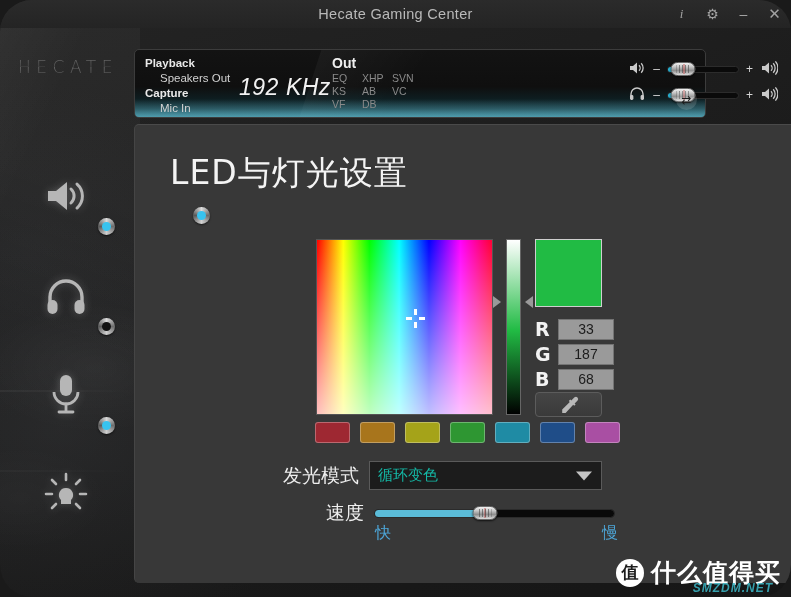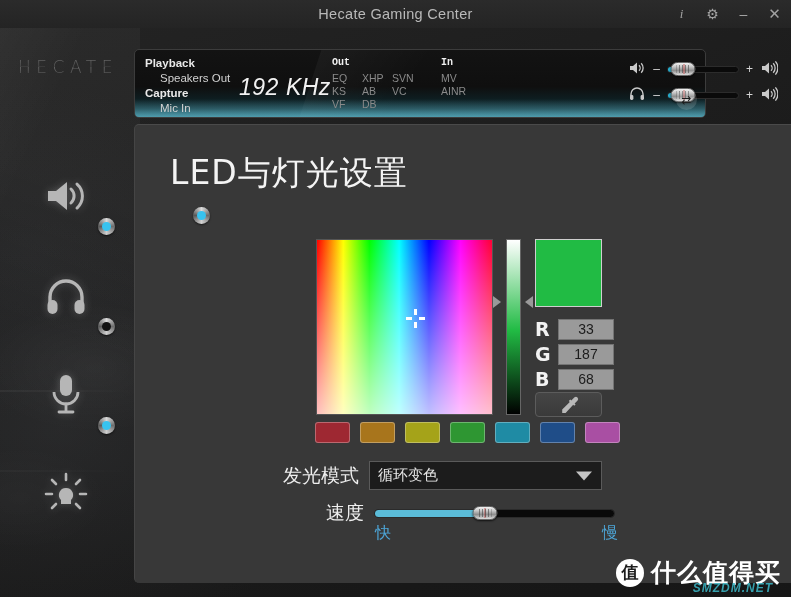--- a/index.html
+++ b/index.html
@@ -11,20 +11,21 @@
   }
 
   #app {
     position: relative;
     width: 791px; height: 597px;
     background:
       radial-gradient(ellipse 420px 300px at 60px 430px, rgba(70,72,76,0.30), rgba(0,0,0,0) 70%),
       radial-gradient(ellipse 300px 240px at 30px 250px, rgba(58,60,64,0.22), rgba(0,0,0,0) 70%),
       linear-gradient(160deg, #242424 0%, #1d1d1d 40%, #161616 100%);
     overflow: hidden;
+    border-radius: 32px;
   }
 
   
   .bg-texture {
     position: absolute; left: 0; top: 28px; width: 140px; height: 569px;
     background:
       linear-gradient(115deg, rgba(255,255,255,0.035) 0%, rgba(255,255,255,0) 22%),
       linear-gradient(200deg, rgba(255,255,255,0.03) 30%, rgba(255,255,255,0) 55%),
       radial-gradient(ellipse 160px 90px at 95px 340px, rgba(255,255,255,0.045), rgba(0,0,0,0) 72%),
       radial-gradient(ellipse 120px 70px at 20px 470px, rgba(255,255,255,0.025), rgba(0,0,0,0) 75%);
@@ -90,21 +91,21 @@
   .ip-playback { left: 10px; top: 6px; }
   .ip-lbl-bold { font-size: 11.5px; font-weight: bold; color: #e9e9e9; line-height: 15px; }
   .ip-lbl-sub { font-size: 11.5px; color: #d2d2d2; line-height: 15px; padding-left: 15px; }
   .ip-rate {
     left: 104px; top: 24px;
     font-size: 23px; color: #f2f2f2; font-weight: 300; letter-spacing: 0.5px; font-style: italic;
   }
   .ip-rate .unit { margin-left: 7px; }
   .ip-out { left: 197px; top: 4px; }
   .ip-in  { left: 306px; top: 4px; }
-  .ip-head { font-size: 10px; font-weight: bold; color: #f0f0f0; line-height: 18px; font-family: Liberation Mono, monospace; }
+  .ip-head { font-size: 14px; font-weight: bold; color: #f0f0f0; line-height: 18px; font-family: Liberation Sans, sans-serif; }
   .ip-codes { display: flex; flex-direction: column; gap: 0px; }
   .ip-row { display: flex; }
   .ip-code { font-size: 10.5px; color: #8a8a8a; line-height: 13px; width: 30px; }
   .ip-swap {
     position: absolute; right: 8px; bottom: 7px; width: 21px; height: 21px; z-index: 3;
     border-radius: 50%; background: rgba(255,255,255,0.14);
     display: flex; align-items: center; justify-content: center;
     color: #1b1b1b; font-size: 12px; cursor: pointer;
   }
 
@@ -241,21 +242,21 @@
   
   .mode-row { position: absolute; left: 148px; top: 336px; display: flex; align-items: center; gap: 10px; }
   .mode-label, .speed-label {
     font-size: 19px; color: #efefef; font-family: Liberation Sans, sans-serif;
   }
   .mode-select {
     position: relative; width: 233px; height: 29px;
     background: #1c1c1c; border: 1px solid #5a5a5a;
     display: flex; align-items: center; cursor: pointer;
   }
-  .mode-value { font-size: 15px; color: #e5e5e5; padding-left: 8px; font-family: "DejaVu Sans", sans-serif; }
+  .mode-value { font-size: 15px; color: #14b8a6; padding-left: 8px; font-family: "DejaVu Sans", sans-serif; }
   .mode-caret {
     position: absolute; right: 9px; top: 50%; transform: translateY(-50%);
     width: 0; height: 0; border-left: 8px solid transparent; border-right: 8px solid transparent;
     border-top: 9px solid #c4c4c4;
   }
 
   
   .speed-row { position: absolute; left: 191px; top: 375px; display: flex; align-items: center; gap: 10px; }
   .speed-track {
     position: relative; width: 241px; height: 9px; border-radius: 5px;
@@ -333,31 +334,20 @@
           <span class="ip-code">KS</span>
           <span class="ip-code">AB</span>
           <span class="ip-code">VC</span>
         </div>
         <div class="ip-row">
           <span class="ip-code">VF</span>
           <span class="ip-code">DB</span>
         </div>
       </div>
     </div>
-    <div class="ip-col ip-in">
-      <div class="ip-head">In</div>
-      <div class="ip-codes">
-        <div class="ip-row">
-            <span class="ip-code">MV</span>
-          </div>
-        <div class="ip-row">
-            <span class="ip-code" style="width:44px">AINR</span>
-          </div>
-      </div>
-    </div>
     <div class="ip-swap">⇄</div>
   </div>
 
   <div class="vol-rows">
     <div class="vol-row">
       <div class="vol-icon">
         <svg width="16" height="14" viewBox="0 0 16 14">
             <path d="M1 5h3l4-3.5v11L4 9H1z" fill="#c9c9c9"></path>
             <path d="M10 4.2a4 4 0 0 1 0 5.6M12.2 2.2a7 7 0 0 1 0 9.6" stroke="#c9c9c9" stroke-width="1.3" fill="none"></path>
           </svg>

